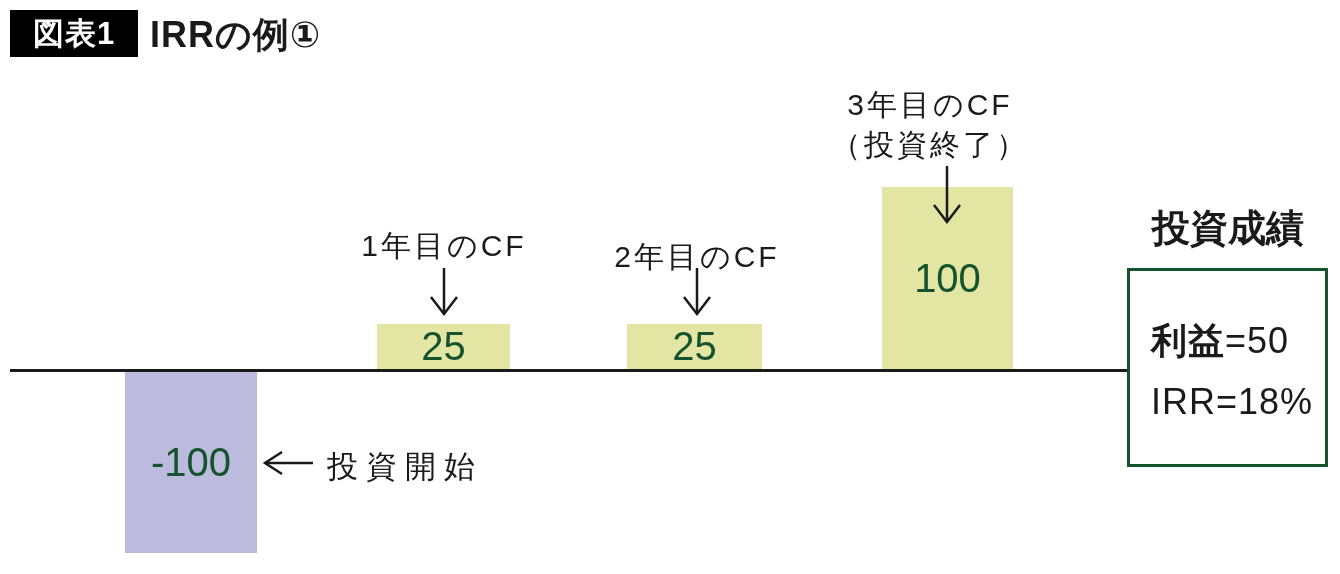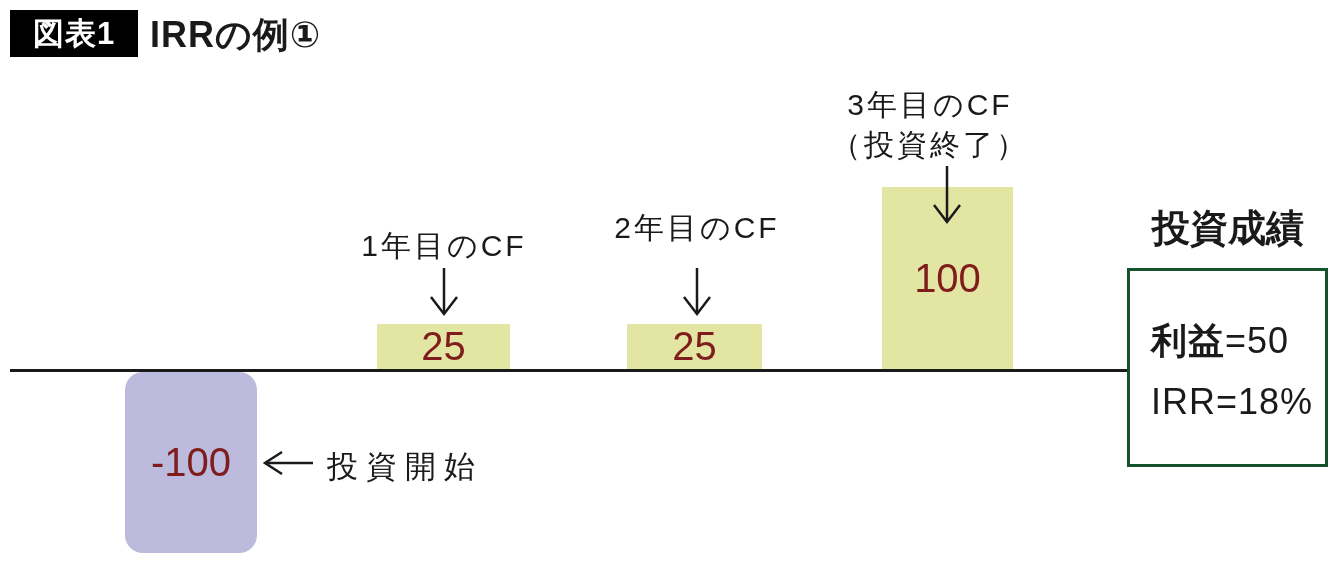--- a/index.html
+++ b/index.html
@@ -30,34 +30,34 @@
 
   
   .axis-line {
     left: 10px; top: 369px; width: 1118px; height: 3px;
     background: #1a1a1a;
   }
 
   
   .bar {
     display: flex; align-items: center; justify-content: center;
-    font-size: 40px; color: #7f1d1d; white-space: nowrap;
+    font-size: 40px; color: #14532d; white-space: nowrap;
   }
   .bar-neg  { left: 125px; top: 372px; width: 132px; height: 181px; }
   .bar-y1   { left: 377px; top: 324px; width: 133px; height: 45px; }
   .bar-y2   { left: 627px; top: 324px; width: 135px; height: 45px; }
   .bar-y3   { left: 882px; top: 187px; width: 131px; height: 182px; }
 
   
   .cf-label {
     width: 280px; text-align: center;
     font-size: 30px; letter-spacing: 3px; white-space: nowrap;
   }
   .label-y1 { left: 304px; top: 226px; }
-  .label-y2 { left: 557px; top: 208px; }
+  .label-y2 { left: 557px; top: 237px; }
   .label-y3 { left: 790px; top: 85px; line-height: 40px; }
   .start-label {
     left: 327px; top: 446px;
     font-size: 31px; letter-spacing: 8px; white-space: nowrap;
   }
 
   
   .arrow-layer { left: 0; top: 0; width: 1340px; height: 574px; pointer-events: none; }
 
   
@@ -79,21 +79,21 @@
 
 <div class="canvas">
 
   <div class="abs title-badge">
     <span>図表1</span>
   </div>
   <div class="abs title-text">IRRの例①</div>
 
   <div class="abs axis-line"></div>
 
-  <div class="abs bar bar-neg" style="background: rgb(188, 186, 221); border-radius: 18px;">
+  <div class="abs bar bar-neg" style="background: rgb(188, 186, 221);">
     <span>-100</span>
   </div>
   <div class="abs bar bar-y1" style="background: rgb(227, 229, 163);">
     <span>25</span>
   </div>
   <div class="abs bar bar-y2" style="background: rgb(227, 229, 163);">
     <span>25</span>
   </div>
   <div class="abs bar bar-y3" style="background: rgb(227, 229, 163);">
     <span>100</span>

